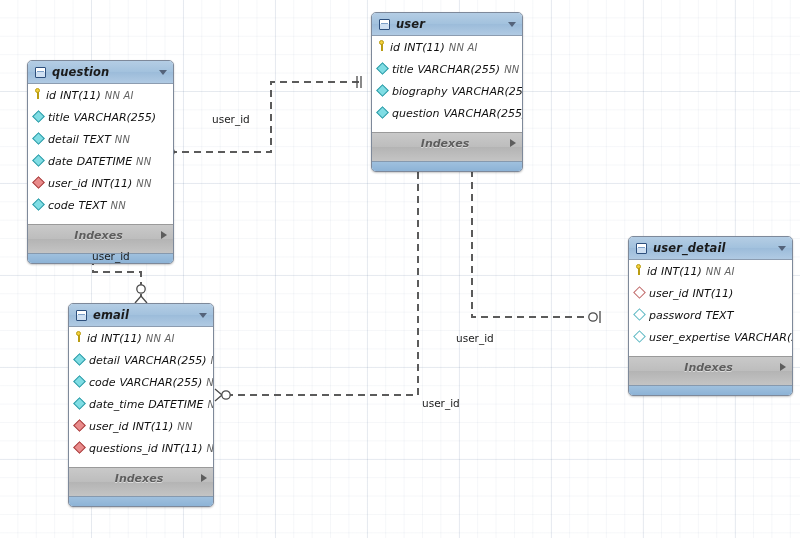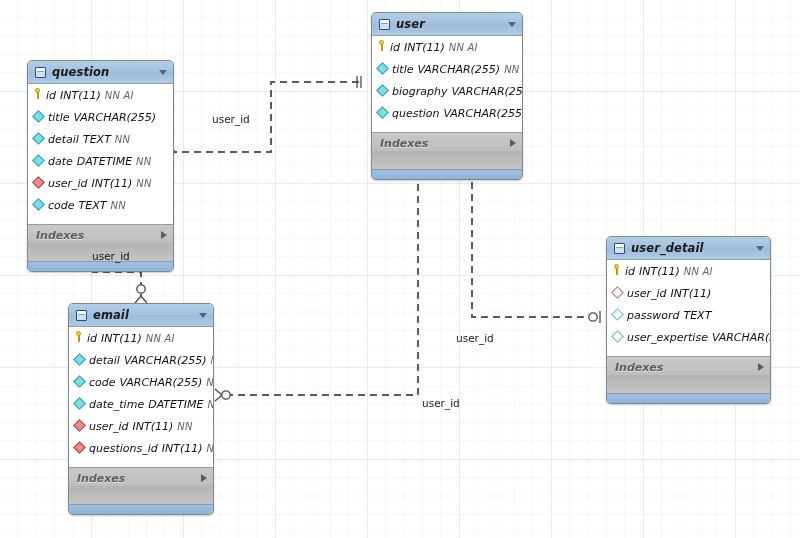--- a/index.html
+++ b/index.html
@@ -91,25 +91,26 @@
     display:inline-block;width:9px;height:9px;position:relative;top:1px;
     transform:rotate(45deg);box-sizing:border-box;
   }
   .g-dia.cyan-f{background:#7fdde4;border:1px solid #2e9aa6;}
   .g-dia.red-f{background:#e98b8b;border:1px solid #a73f3f;}
   .g-dia.cyan-o{background:#ffffff;border:1px solid #5fb9c4;}
   .g-dia.red-o{background:#ffffff;border:1px solid #c06a6a;}
 
   .idxbar{
     height:20px;display:flex;align-items:center;
-    padding:0 6px 16px 8px;
+    padding:0 6px 8px 8px;
     background:linear-gradient(to bottom,#c9c9c9 0%,#bdbdbd 50%,#b4b4b4 51%,#c4c4c4 100%);
     border-top:1px solid #9a9a9a;
     font-size:11px;font-weight:bold;color:#5d5d5d;
     text-shadow:0 1px 0 rgba(255,255,255,.55);
+    text-align:center;
   }
   .idxbar .lbl{flex:1 1 auto;}
   .tri-r{
     width:0;height:0;
     border-top:4.5px solid transparent;border-bottom:4.5px solid transparent;
     border-left:6px solid #5d5d5d;
   }
   .footbar{
     height:9px;
     background:linear-gradient(to bottom,#9fc0de,#8db3d6);
@@ -323,21 +324,21 @@
         <span class="flag">NN</span>
       </div>
     </div>
     <div class="idxbar">
       <span class="lbl">Indexes</span>
       <span class="tri-r"></span>
     </div>
     <div class="footbar"></div>
   </div>
 
-  <div class="tbl" style="left:606px;top:236px;width:165px;">
+  <div class="tbl" style="left:628px;top:236px;width:165px;">
     <div class="tbl-head">
       <span class="tbl-icon"></span>
       <span class="tbl-name">user_detail</span>
       <span class="caret"></span>
     </div>
     <div class="cols">
       <div class="col">
         <span class="g g-key"></span>
         <span class="ctext">id</span>
         <span class="ctext" style="margin-left:4px">INT(11)</span>

